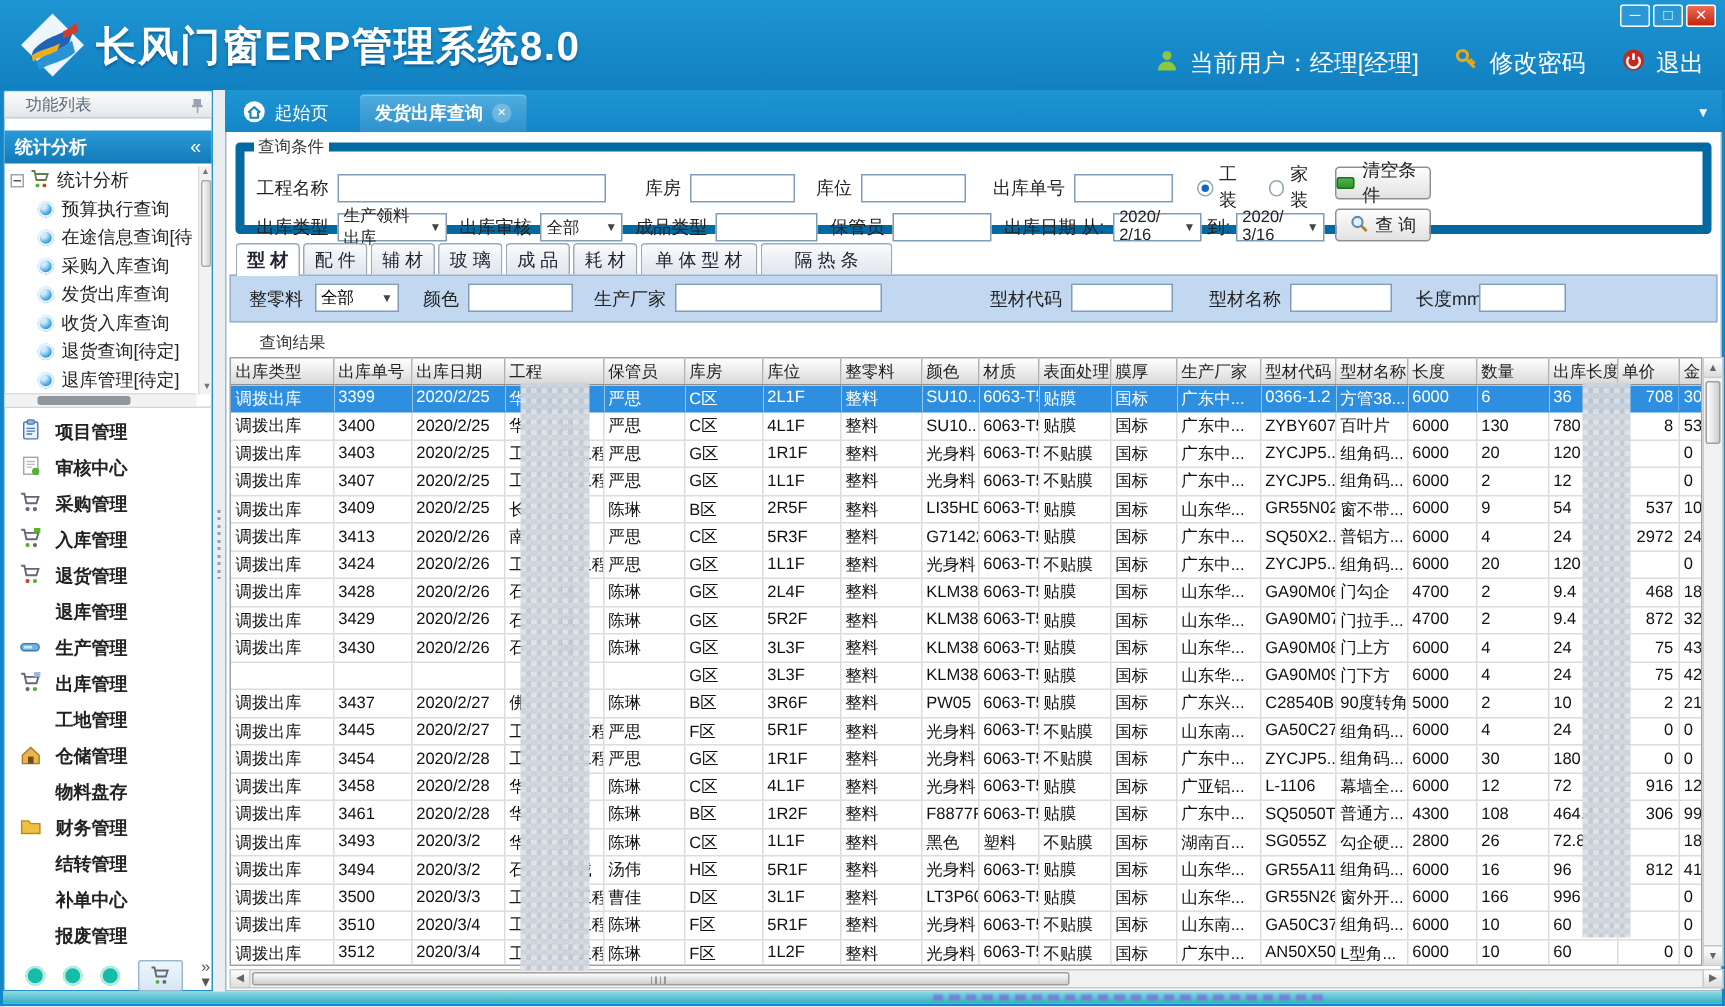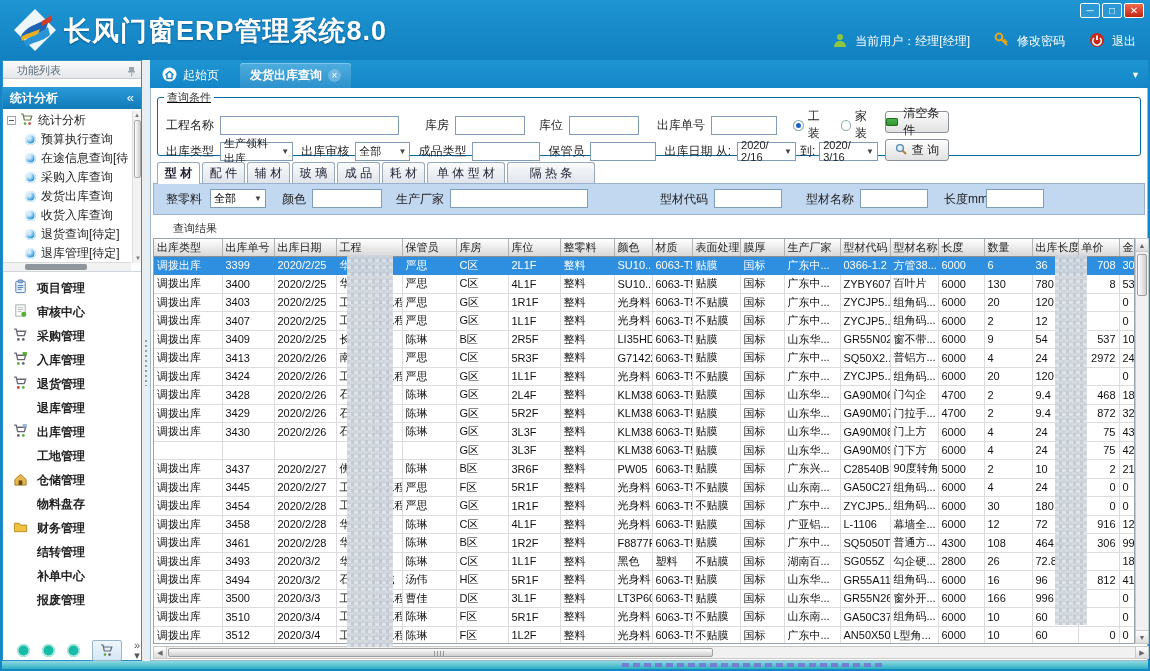--- a/index.html
+++ b/index.html
@@ -15,21 +15,21 @@
   .titlebar{position:absolute;left:0;top:0;width:1150px;height:60px;
             background:linear-gradient(180deg,#1e95d2,#1180c1);z-index:2;}
   .logo{position:absolute;left:12px;top:7px;width:46px;height:46px;}
   .apptitle{position:absolute;left:64px;top:13px;font-size:27px;font-weight:bold;color:#fff;
             letter-spacing:1px;text-shadow:0 1px 2px rgba(0,40,80,.45);white-space:nowrap;}
   .winbtns{position:absolute;right:6px;top:3px;display:flex;gap:2px;}
   .wbtn{width:20px;height:15px;border:1px solid #fff;border-radius:2px;color:#fff;
         font-size:10px;line-height:13px;text-align:center;background:#2b97d4;cursor:default;}
   .wbtn.close{background:linear-gradient(#ef6a50,#c42410);}
   .userbar{position:absolute;right:14px;top:32px;display:flex;align-items:center;gap:7px;
-           color:#fff;font-size:12px;white-space:nowrap;text-align:right;}
+           color:#fff;font-size:16px;white-space:nowrap;text-align:right;}
   .userbar .gap{width:10px;}
   
   .sidebar{position:absolute;left:2px;top:60px;width:140px;height:601px;background:#fff;
            border:1px solid #2a90cc;z-index:2;}
   .func-header{height:18px;background:linear-gradient(#fbfbfb,#e4e7ea);border-bottom:1px solid #c6ccd2;
                color:#5a6b7a;font-size:11px;line-height:18px;padding:0 14px;position:relative;}
   .pin{position:absolute;right:5px;top:3px;}
   .sec-header{margin-top:8px;height:22px;background:linear-gradient(#2a9ad8,#137ab8);color:#fff;
               font-size:12px;font-weight:bold;line-height:22px;padding:0 7px;position:relative;}
   .sec-header .collapse{position:absolute;right:7px;top:0;font-weight:normal;font-size:13px;}
@@ -68,21 +68,21 @@
        color:#fff;font-size:12px;padding:0 10px;border-radius:3px 3px 0 0;}
   .tab.home{left:2px;}
   .tab.active{left:90px;background:linear-gradient(#4fadde,#2d91cd);font-weight:bold;box-shadow:inset 0 1px 0 #7cc4e8;}
   .tab .x{width:13px;height:13px;border-radius:50%;background:rgba(255,255,255,.25);
           font-size:10px;line-height:13px;text-align:center;font-weight:normal;}
   .tab-dd{position:absolute;right:8px;top:10px;color:#fff;font-size:9px;}
   .content{position:absolute;left:0;top:28px;width:998px;height:573px;background:#fff;
            border:1px solid #9fb9cd;border-top:none;}
   
   fieldset.qbox{position:absolute;left:6px;top:2px;width:984px;height:66px;margin:0;padding:0;
-                border:1px solid #0369a1;border-radius:3px;text-decoration:underline;}
+                border:6px solid #0369a1;border-radius:3px;}
   fieldset.qbox legend{font-size:11px;color:#333;margin-left:6px;padding:0 3px;}
   .qrow{position:absolute;left:0;display:flex;align-items:center;height:20px;width:720px;}
   .qrow1{top:10px;} .qrow2{top:36px;}
   .qlabel{font-size:12px;color:#222;white-space:nowrap;}
   .qinput,.qselect,.qdate{height:19px;border:1px solid #7f9db9;background:#fff;font-size:11px;
           font-family:inherit;padding:0 3px;color:#222;}
   .qselect,.qdate{display:flex;align-items:center;justify-content:space-between;}
   .combo-arrow{font-size:8px;color:#444;padding-left:3px;}
   .radio{display:flex;align-items:center;gap:4px;font-size:12px;color:#222;}
   .rdot{width:11px;height:11px;border-radius:50%;border:1px solid #8aa;background:#fff;position:relative;}
@@ -306,20 +306,27 @@
               <circle cx="5" cy="10.6" r="1.3" fill="#d23b2c"></circle>
               <circle cx="9.6" cy="10.6" r="1.3" fill="#58b030"></circle>
             </svg></span>
           <span>退货管理</span>
         </div>
         <div class="menu-item">
           <span class="micon"><span class="dotcircle"></span></span>
           <span>退库管理</span>
         </div>
         <div class="menu-item">
+          <span class="micon"><svg width="15" height="13" viewBox="0 0 16 13">
+              <rect x="1" y="5" width="13" height="5" rx="2.5" fill="#6fb3e0" stroke="#3a7ab0"></rect>
+              <rect x="3" y="6.5" width="6" height="2" fill="#cfe6f5"></rect>
+            </svg></span>
+          <span>生产管理</span>
+        </div>
+        <div class="menu-item">
           <span class="micon"><svg width="15" height="14" viewBox="0 0 14 13">
               <path d="M1 1h2l1.3 6h6.2l1.3-4H4" fill="none" stroke="#667" stroke-width="1.2"></path>
               <circle cx="5" cy="10.6" r="1.3" fill="#667"></circle>
               <circle cx="9.6" cy="10.6" r="1.3" fill="#58b030"></circle>
               <rect x="9" y="0" width="4" height="3" fill="#9db8d6"></rect>
             </svg></span>
           <span>出库管理</span>
         </div>
         <div class="menu-item">
           <span class="micon"><span class="dotcircle"></span></span>

